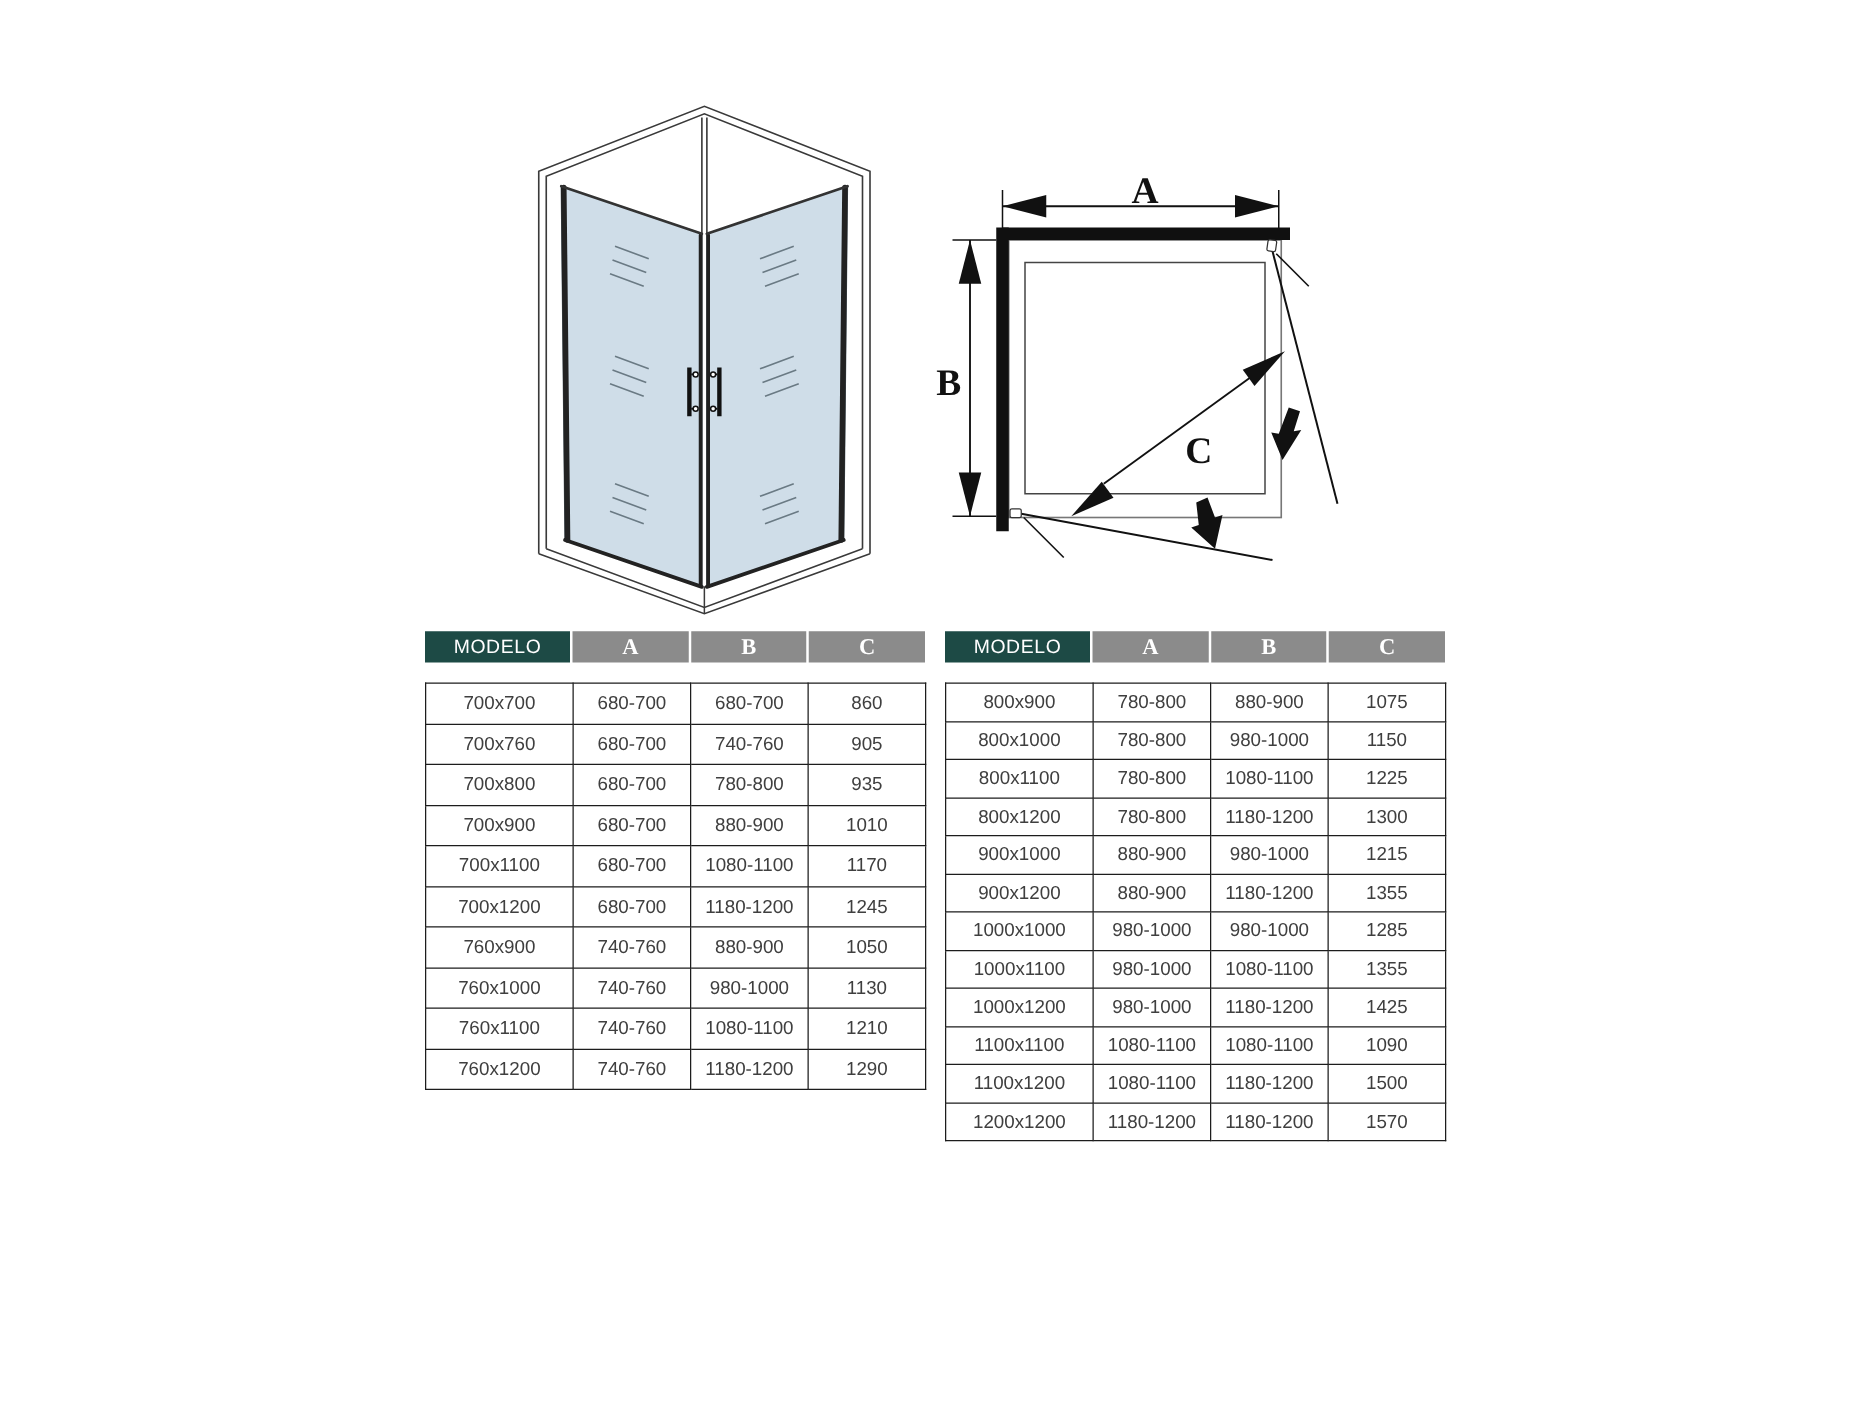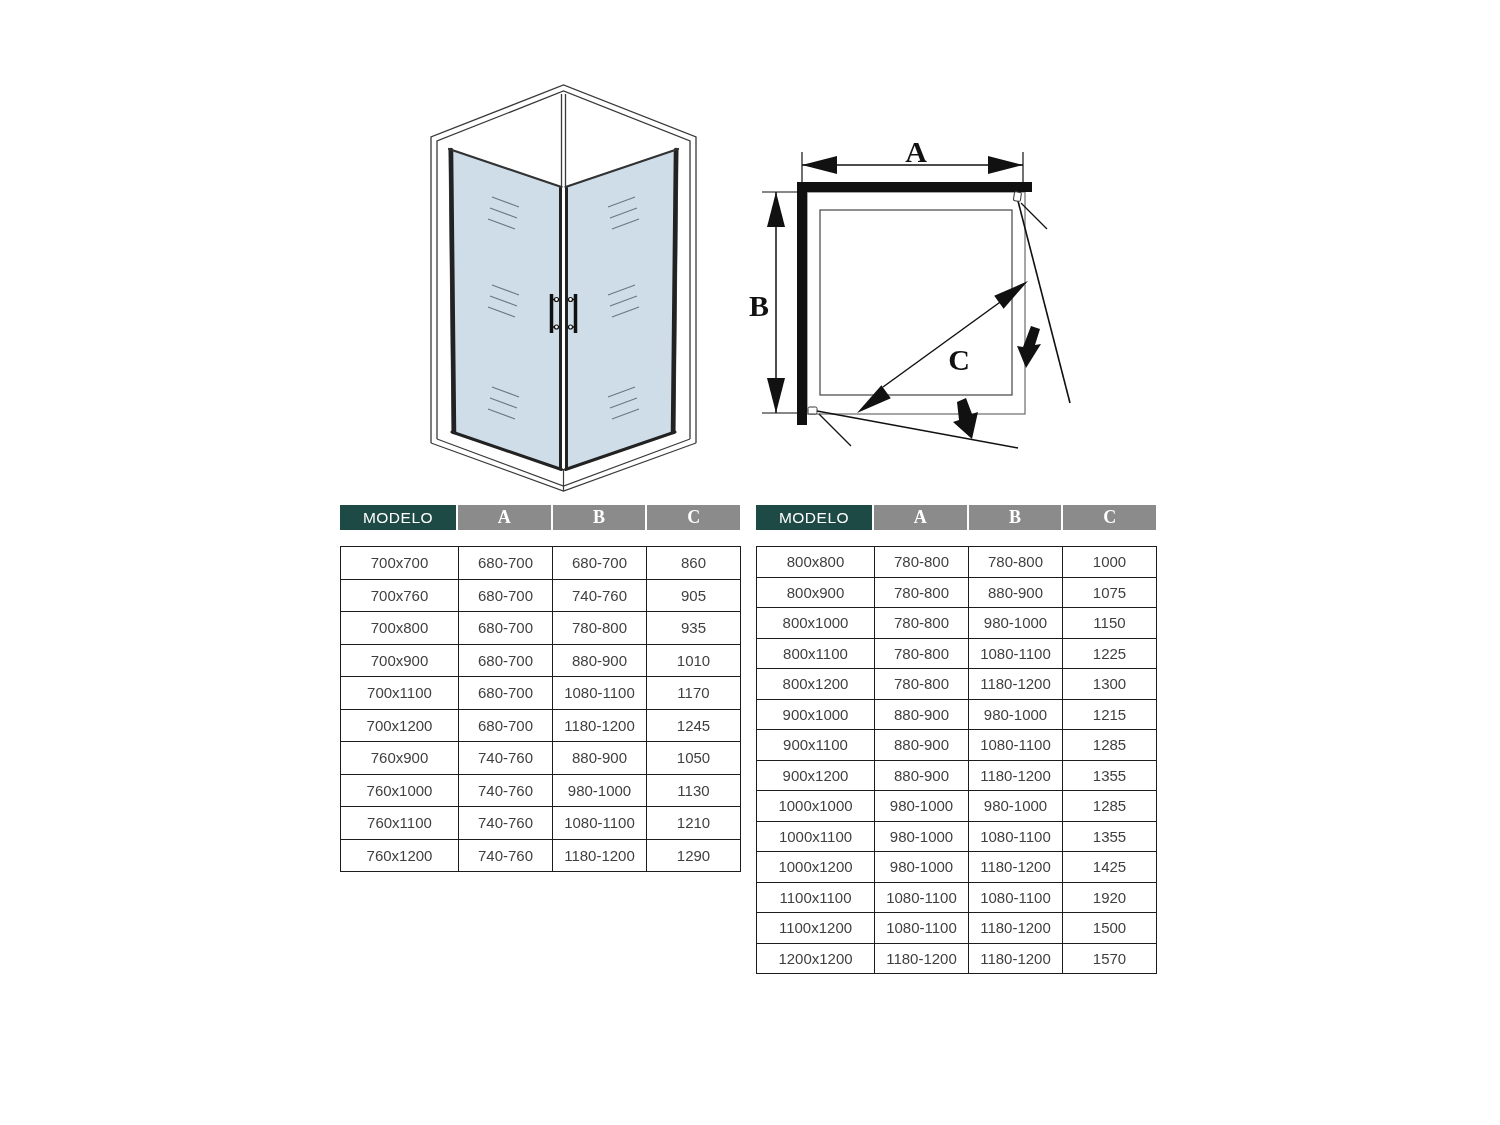--- a/index.html
+++ b/index.html
@@ -210,26 +210,20 @@
     </div>
     <table class="body">
       <colgroup>
           <col style="width:118px">
           <col style="width:94px">
           <col style="width:94px">
           <col style="width:94px">
         </colgroup>
       <tbody>
           <tr>
-            <td>800x800</td>
-            <td>780-800</td>
-            <td>780-800</td>
-            <td>1000</td>
-          </tr>
-          <tr>
             <td>800x900</td>
             <td>780-800</td>
             <td>880-900</td>
             <td>1075</td>
           </tr>
           <tr>
             <td>800x1000</td>
             <td>780-800</td>
             <td>980-1000</td>
             <td>1150</td>
@@ -246,54 +240,48 @@
             <td>1180-1200</td>
             <td>1300</td>
           </tr>
           <tr>
             <td>900x1000</td>
             <td>880-900</td>
             <td>980-1000</td>
             <td>1215</td>
           </tr>
           <tr>
-            <td>900x1100</td>
-            <td>880-900</td>
-            <td>1080-1100</td>
+            <td>900x1200</td>
+            <td>880-900</td>
+            <td>1180-1200</td>
+            <td>1355</td>
+          </tr>
+          <tr>
+            <td>1000x1000</td>
+            <td>980-1000</td>
+            <td>980-1000</td>
             <td>1285</td>
           </tr>
           <tr>
-            <td>900x1200</td>
-            <td>880-900</td>
-            <td>1180-1200</td>
+            <td>1000x1100</td>
+            <td>980-1000</td>
+            <td>1080-1100</td>
             <td>1355</td>
           </tr>
           <tr>
-            <td>1000x1000</td>
-            <td>980-1000</td>
-            <td>980-1000</td>
-            <td>1285</td>
-          </tr>
-          <tr>
-            <td>1000x1100</td>
-            <td>980-1000</td>
-            <td>1080-1100</td>
-            <td>1355</td>
-          </tr>
-          <tr>
             <td>1000x1200</td>
             <td>980-1000</td>
             <td>1180-1200</td>
             <td>1425</td>
           </tr>
           <tr>
             <td>1100x1100</td>
             <td>1080-1100</td>
             <td>1080-1100</td>
-            <td>1920</td>
+            <td>1090</td>
           </tr>
           <tr>
             <td>1100x1200</td>
             <td>1080-1100</td>
             <td>1180-1200</td>
             <td>1500</td>
           </tr>
           <tr>
             <td>1200x1200</td>
             <td>1180-1200</td>

